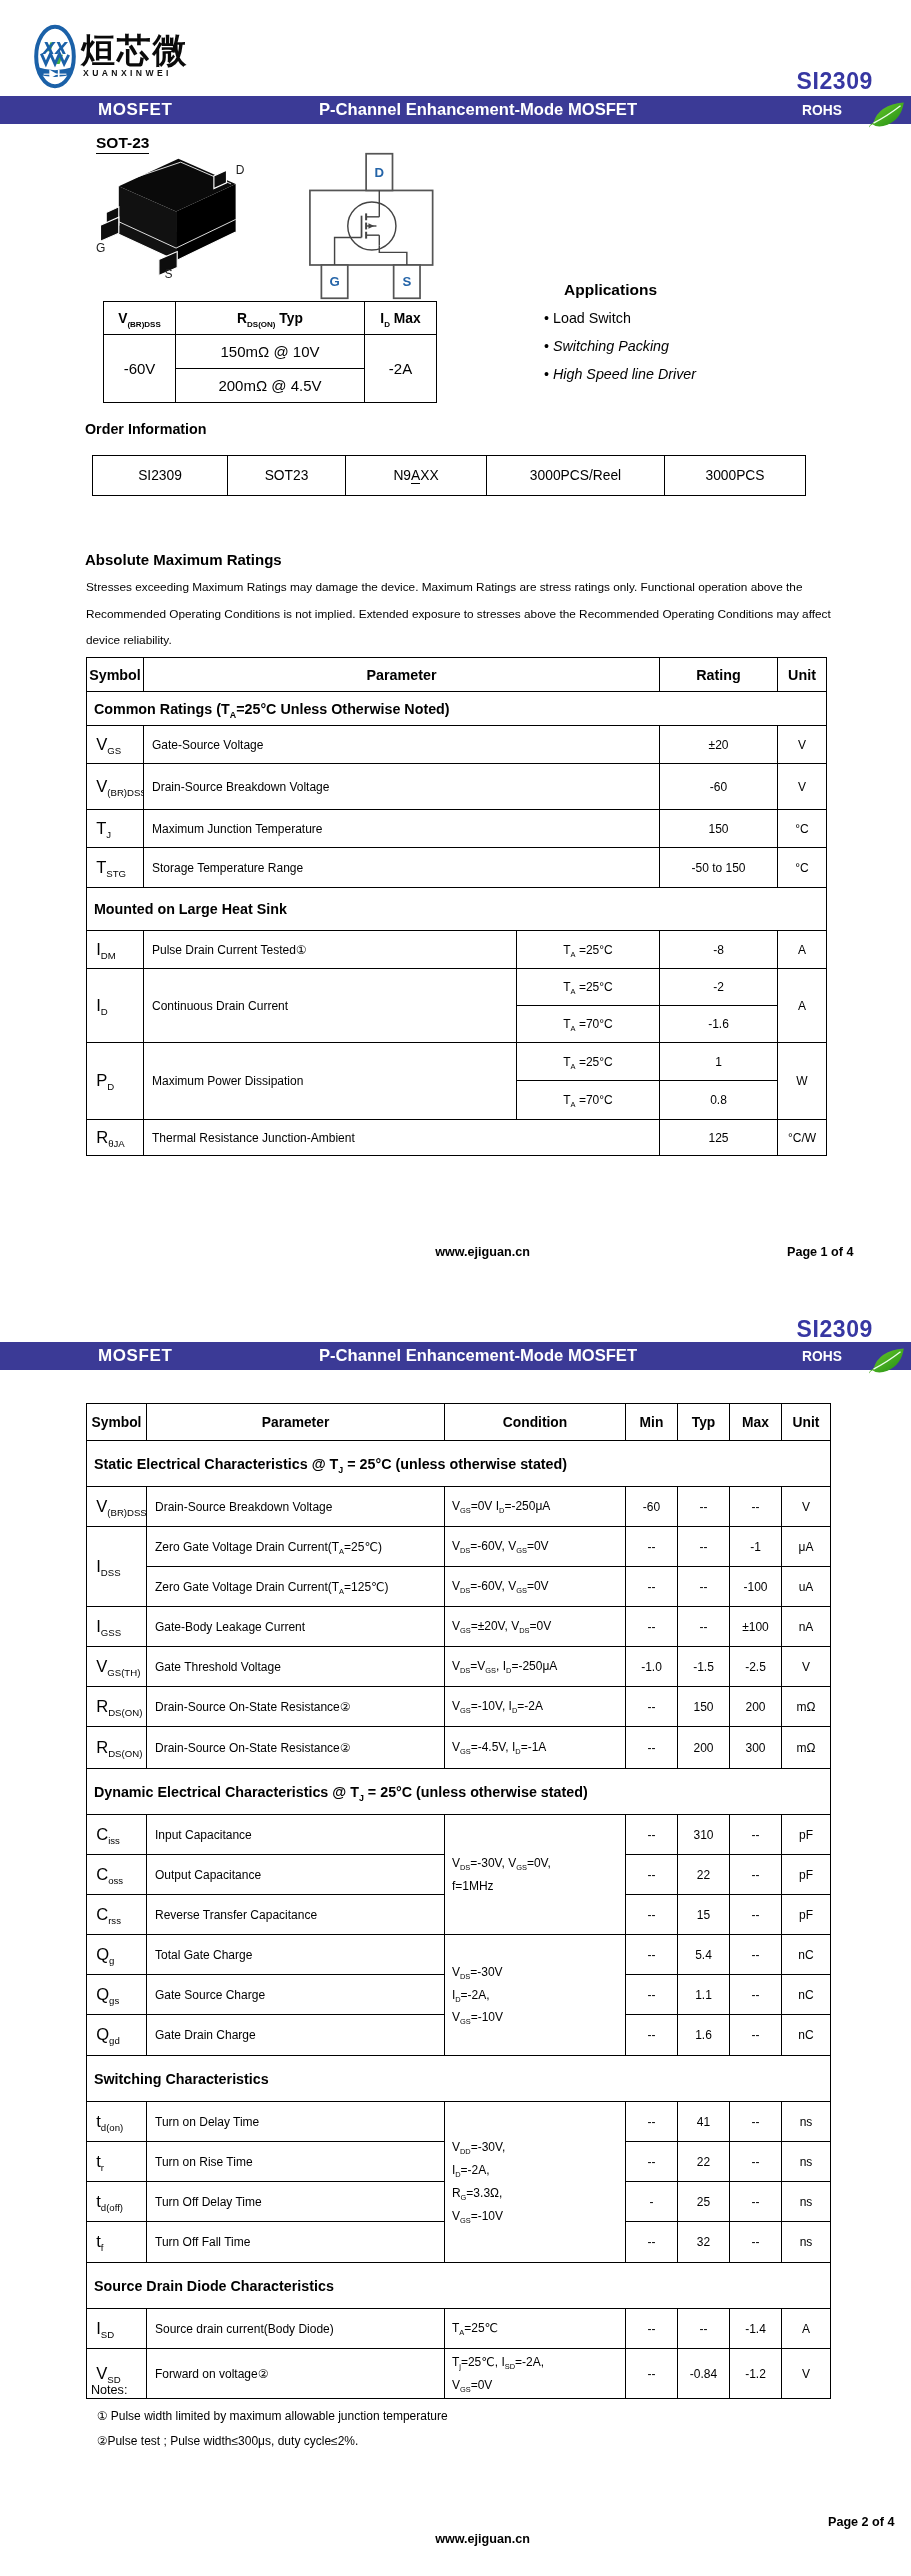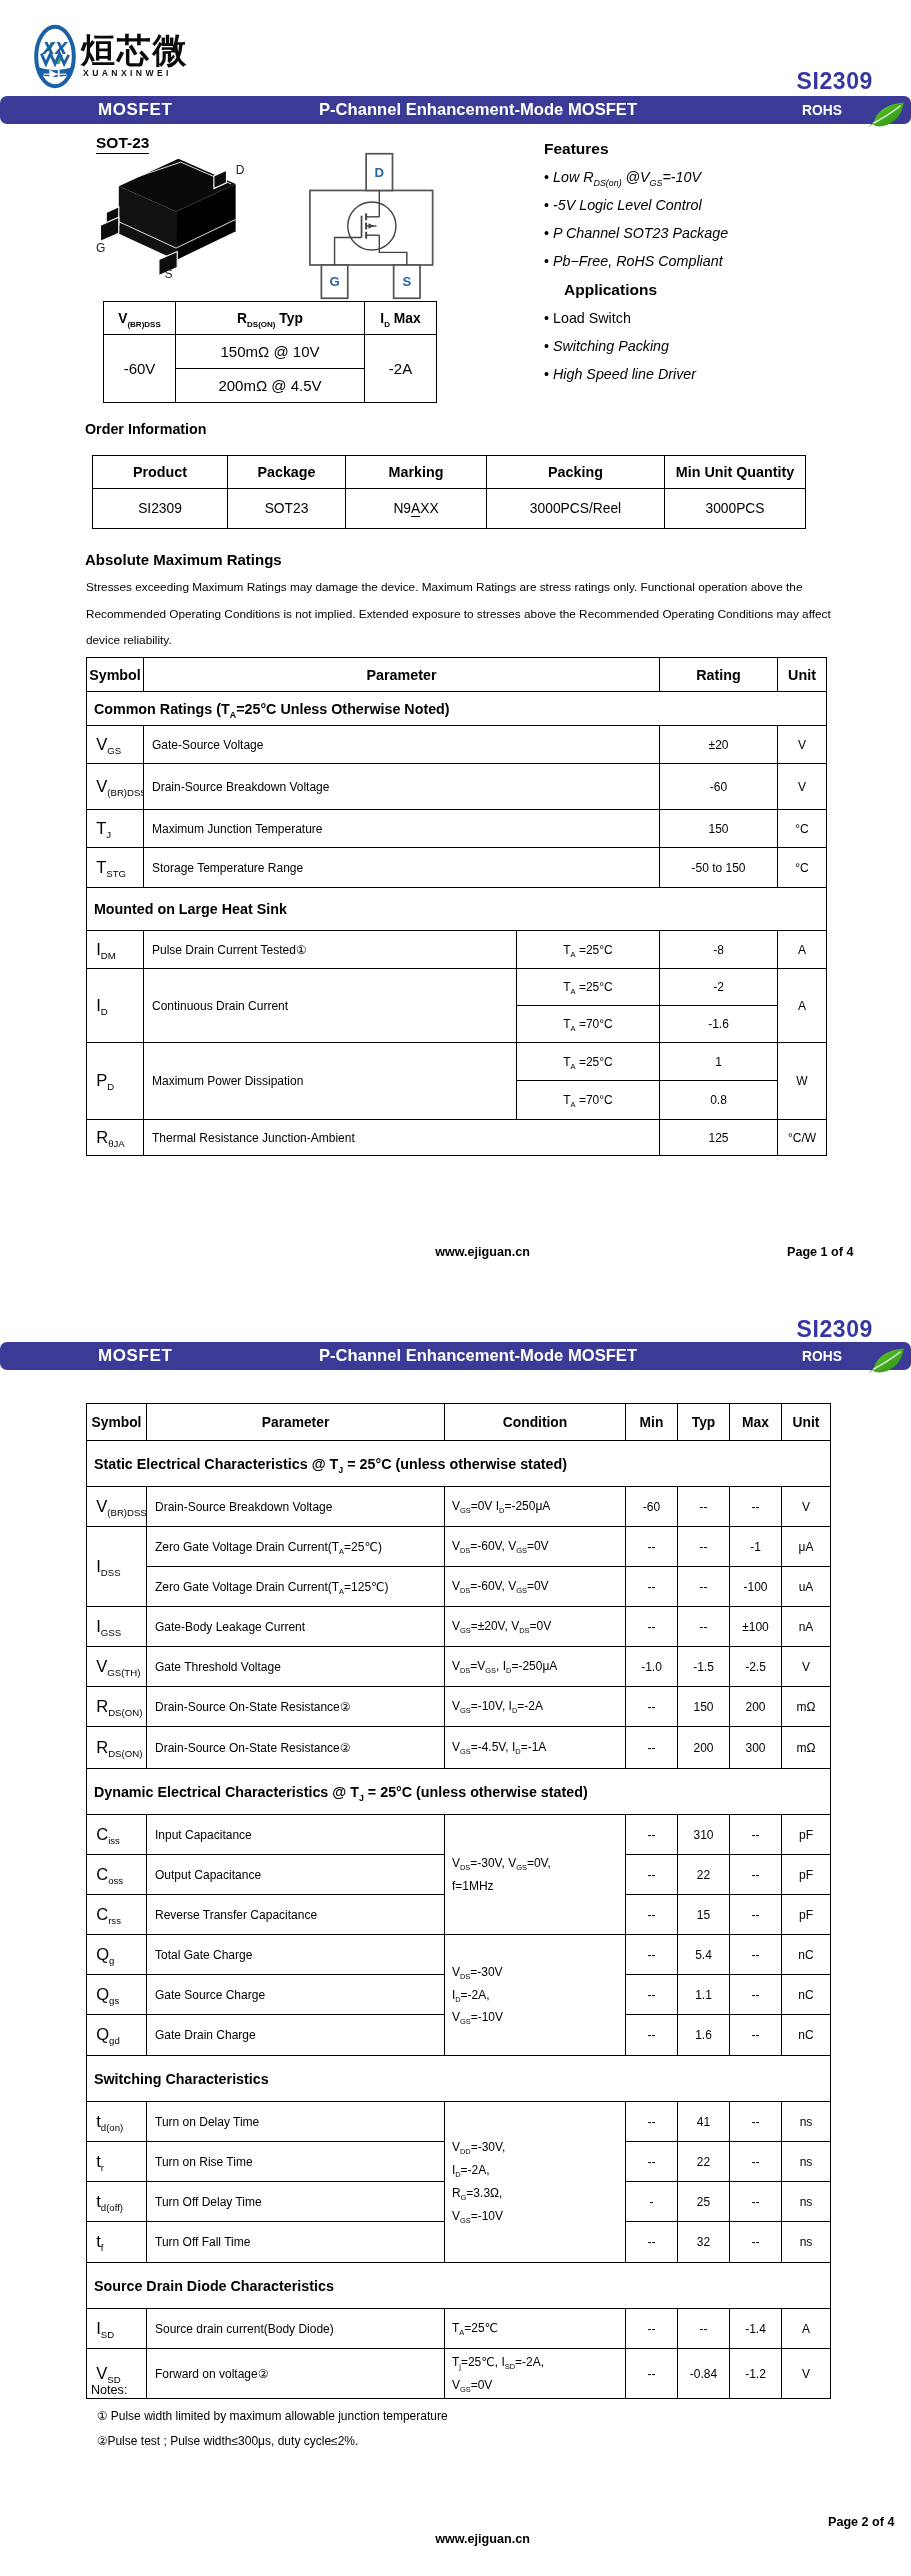--- a/index.html
+++ b/index.html
@@ -1,19 +1,19 @@
 <!DOCTYPE html>
 <html style="font-size:9.2px"><head>
 <meta charset="utf-8">
 <style>
   html,body{margin:0;padding:0;background:#fff;}
   body{width:911px;font-family:"Liberation Sans","DejaVu Sans",sans-serif;color:#000;}
   .page{position:relative;width:911px;height:1288px;background:#fff;overflow:hidden;}
   
-  .banner{position:absolute;left:0;width:911px;height:27.5px;background:#3b3a96;border-radius:7px;}
+  .banner{position:absolute;left:0;width:911px;height:27.5px;background:#3b3a96;}
   .banner .b-left{position:absolute;left:98px;top:50%;transform:translateY(-50%);color:#fff;font-weight:700;font-size:17px;letter-spacing:0.6px;}
   .banner .b-center{position:absolute;left:319px;top:50%;transform:translateY(-50%);color:#fff;font-weight:700;font-size:16.6px;}
   .banner .b-rohs{position:absolute;left:802px;top:50%;transform:translateY(-50%);color:#fff;font-weight:700;font-size:13.8px;}
   .banner .b-leaf{position:absolute;left:867px;top:3.4px;}
   .si-num{position:absolute;right:38px;color:#3737a2;font-weight:700;font-size:23px;letter-spacing:0.6px;}
   
   .logo-mark{position:absolute;left:33px;top:24px;}
   .logo-cn{position:absolute;left:81px;top:27.5px;font-size:34px;font-weight:900;letter-spacing:1.7px;color:#0a0a0a;}
   .logo-en{position:absolute;left:83px;top:68px;font-size:8.6px;font-weight:600;letter-spacing:3.4px;color:#111;}
   
@@ -144,29 +144,20 @@
       <line x1="108" y1="146" x2="108" y2="158" stroke="#444" stroke-width="3.5"></line>
       <line x1="100" y1="118" x2="100" y2="156" stroke="#444" stroke-width="3"></line>
       <polyline points="100,156 53,156 53,204" fill="none" stroke="#444" stroke-width="2.5"></polyline>
       <polyline points="131,170 131,182 179,182 179,204" fill="none" stroke="#444" stroke-width="2.5"></polyline>
       <text x="131" y="50" text-anchor="middle" font-size="23" font-weight="bold" fill="#2464a8">D</text>
       <text x="53" y="241" text-anchor="middle" font-size="23" font-weight="bold" fill="#2464a8">G</text>
       <text x="179" y="241" text-anchor="middle" font-size="23" font-weight="bold" fill="#2464a8">S</text>
     </svg>
   </div>
 
-  <div class="feat">
-    <div class="sec-title">Features</div>
-    <ul class="blist">
-      <li>Low R<sub>DS(on)</sub> @V<sub>GS</sub>=-10V</li>
-      <li>-5V Logic Level Control</li>
-      <li>P Channel SOT23 Package</li>
-      <li>Pb−Free, RoHS Compliant</li>
-    </ul>
-  </div>
 
   <div class="apps">
     <div class="sec-title">Applications</div>
     <ul class="blist">
       <li>Load Switch</li>
       <li>Switching Packing</li>
       <li>High Speed line Driver</li>
     </ul>
   </div>
 
@@ -196,27 +187,20 @@
   <div class="order-heading">Order Information</div>
   <table class="grid order-table">
     <colgroup>
         <col style="width:135px">
         <col style="width:118px">
         <col style="width:141px">
         <col style="width:178px">
         <col style="width:141px">
       </colgroup>
     <tbody>
-      <tr style="height:33px">
-        <th>Product</th>
-        <th>Package</th>
-        <th>Marking</th>
-        <th>Packing</th>
-        <th>Min Unit Quantity</th>
-      </tr>
       <tr style="height:40px">
         <td>SI2309</td>
         <td>SOT23</td>
         <td><span>N9</span><span class="u-mark">A</span><span>XX</span></td>
         <td>3000PCS/Reel</td>
         <td>3000PCS</td>
       </tr>
     </tbody>
   </table>
 

